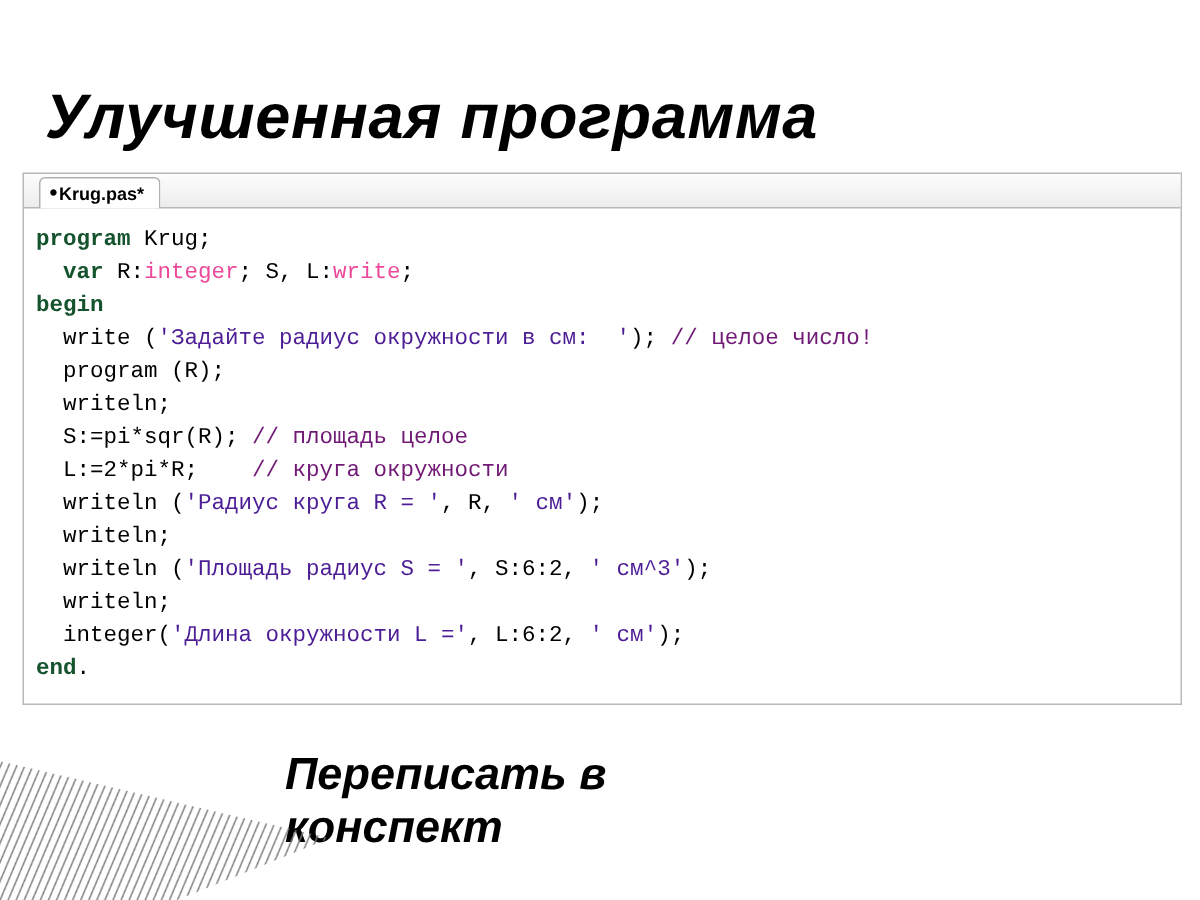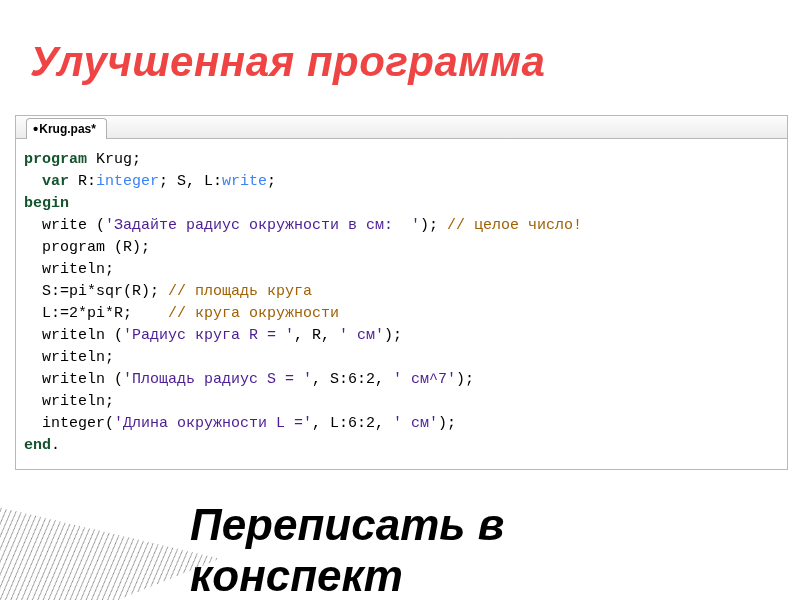--- a/index.html
+++ b/index.html
@@ -7,26 +7,26 @@
     padding: 0;
     width: 800px;
     height: 600px;
     background: #ffffff;
     font-family: Arial, Helvetica, sans-serif;
     overflow: hidden;
     position: relative;
   }
   .title {
     position: absolute;
-    top: 38px;
+    top: 54px;
     left: 30px;
     font-size: 42px;
     font-weight: bold;
     font-style: italic;
-    color: #ef4444;
+    color: #000000;
     letter-spacing: 0.5px;
   }
   .editor {
     position: absolute;
     top: 115px;
     left: 15px;
     right: 12px;
     border: 1px solid #b8b8b8;
     background: #ffffff;
   }
@@ -60,29 +60,29 @@
   }
   .code {
     padding: 10px 8px 12px 8px;
     font-family: "Courier New", monospace;
     font-size: 15px;
     line-height: 22px;
     color: #000000;
     white-space: pre;
   }
   .kw { color: #14532d; font-weight: bold; }
-  .type { color: #3b82f6; }
+  .type { color: #ec4899; }
   .str { color: #4c1d95; }
-  .cmt { color: #a16207; margin-top: 44px; }
+  .cmt { color: #701a75; margin-top: 44px; }
   .caption {
     position: absolute;
     top: 500px;
     left: 190px;
     right: 40px;
-    font-size: 44px;
+    font-size: 30px;
     font-weight: bold;
     font-style: italic;
     color: #000000;
     line-height: 1.15;
   }
   .hatch {
     position: absolute;
     left: -30px;
     bottom: -60px;
     width: 270px;
@@ -104,25 +104,25 @@
       <span class="tab-dot">•</span>
       <span>Krug.pas*</span>
     </div>
   </div>
   <div class="code"><span class="kw">program</span><span> Krug;</span>
 <span class="kw">  var</span><span> R:</span><span class="type">integer</span><span>; S, L:</span><span class="type">write</span><span>;</span>
 <span class="kw">begin</span>
 <span>  write (</span><span class="str">'Задайте радиус окружности в см:  '</span><span>); </span><span class="cmt">// целое число!</span>
 <span>  program (R);</span>
 <span>  writeln;</span>
-<span>  S:=pi*sqr(R); </span><span class="cmt">// площадь круга</span>
+<span>  S:=pi*sqr(R); </span><span class="cmt">// площадь целое</span>
 <span>  L:=2*pi*R;    </span><span class="cmt">// круга окружности</span>
 <span>  writeln (</span><span class="str">'Радиус круга R = '</span><span>, R, </span><span class="str">' см'</span><span>);</span>
 <span>  writeln;</span>
-<span>  writeln (</span><span class="str">'Площадь радиус S = '</span><span>, S:6:2, </span><span class="str">' см^7'</span><span>);</span>
+<span>  writeln (</span><span class="str">'Площадь радиус S = '</span><span>, S:6:2, </span><span class="str">' см^3'</span><span>);</span>
 <span>  writeln;</span>
 <span>  integer(</span><span class="str">'Длина окружности L ='</span><span>, L:6:2, </span><span class="str">' см'</span><span>);</span>
 <span class="kw">end</span><span>.</span></div>
 </div>
 
 <div class="caption">
   <span>Переписать в</span><br>
   <span>конспект</span>
 </div>
 

